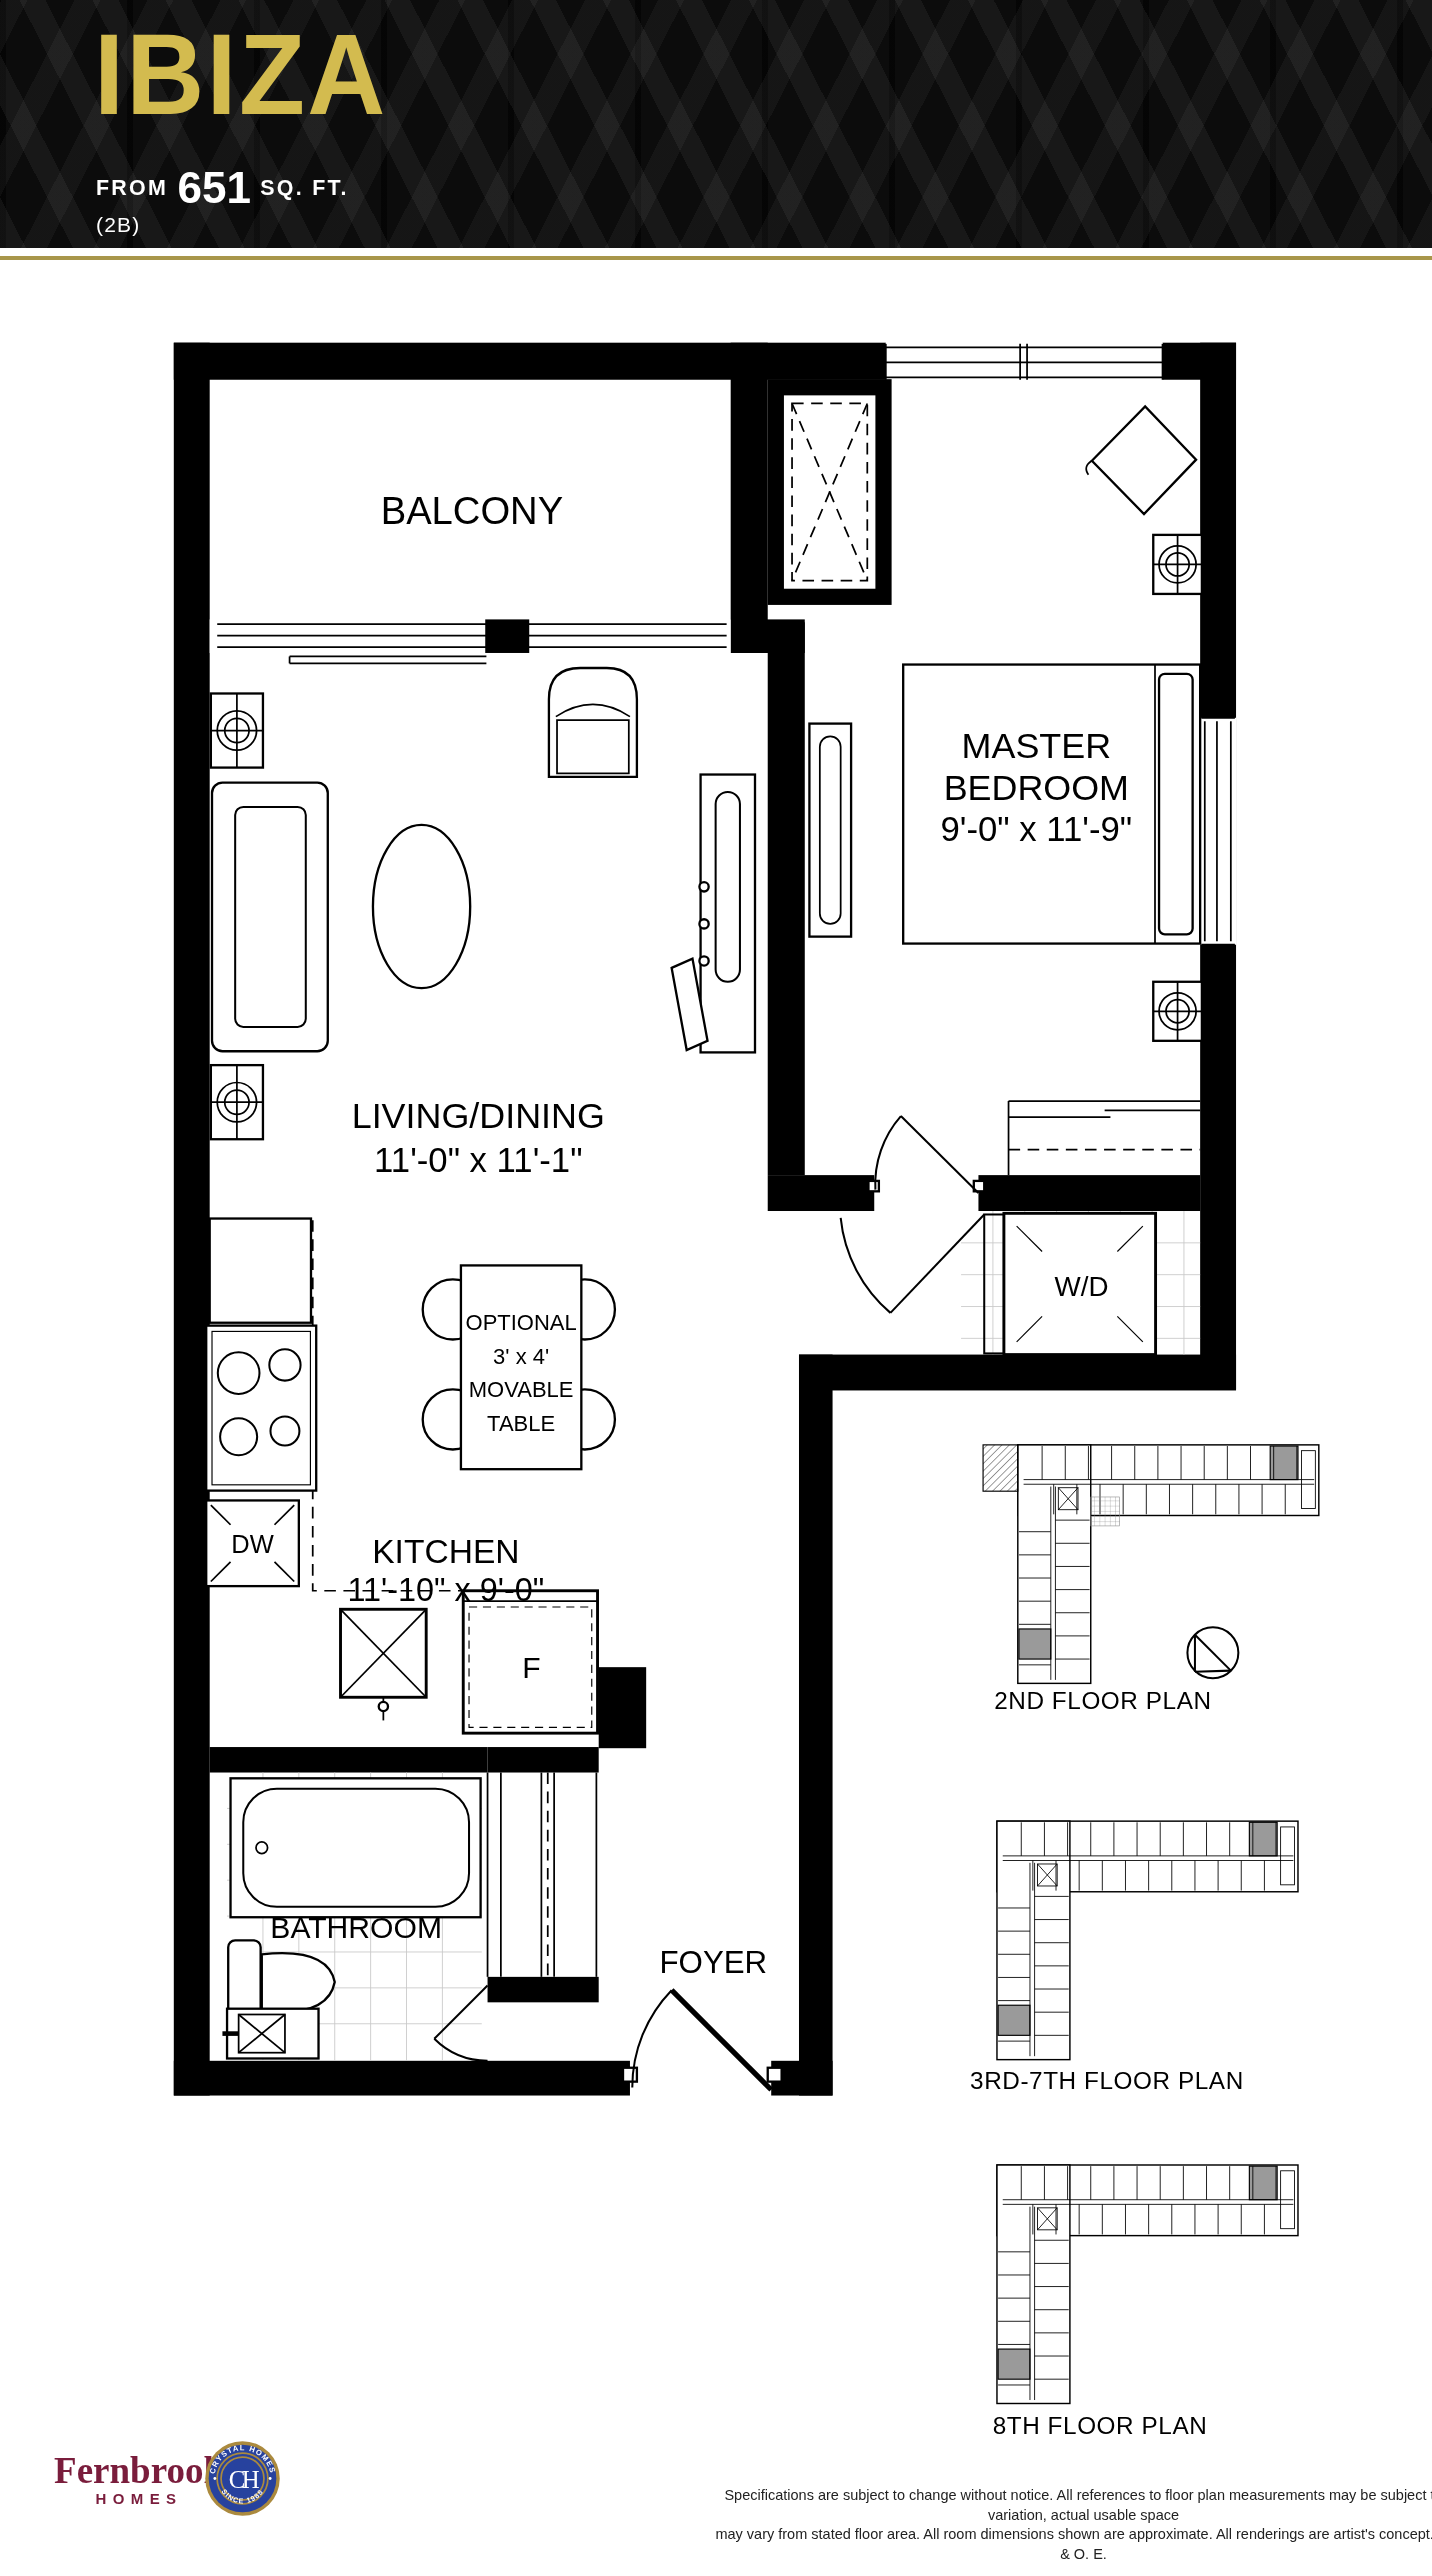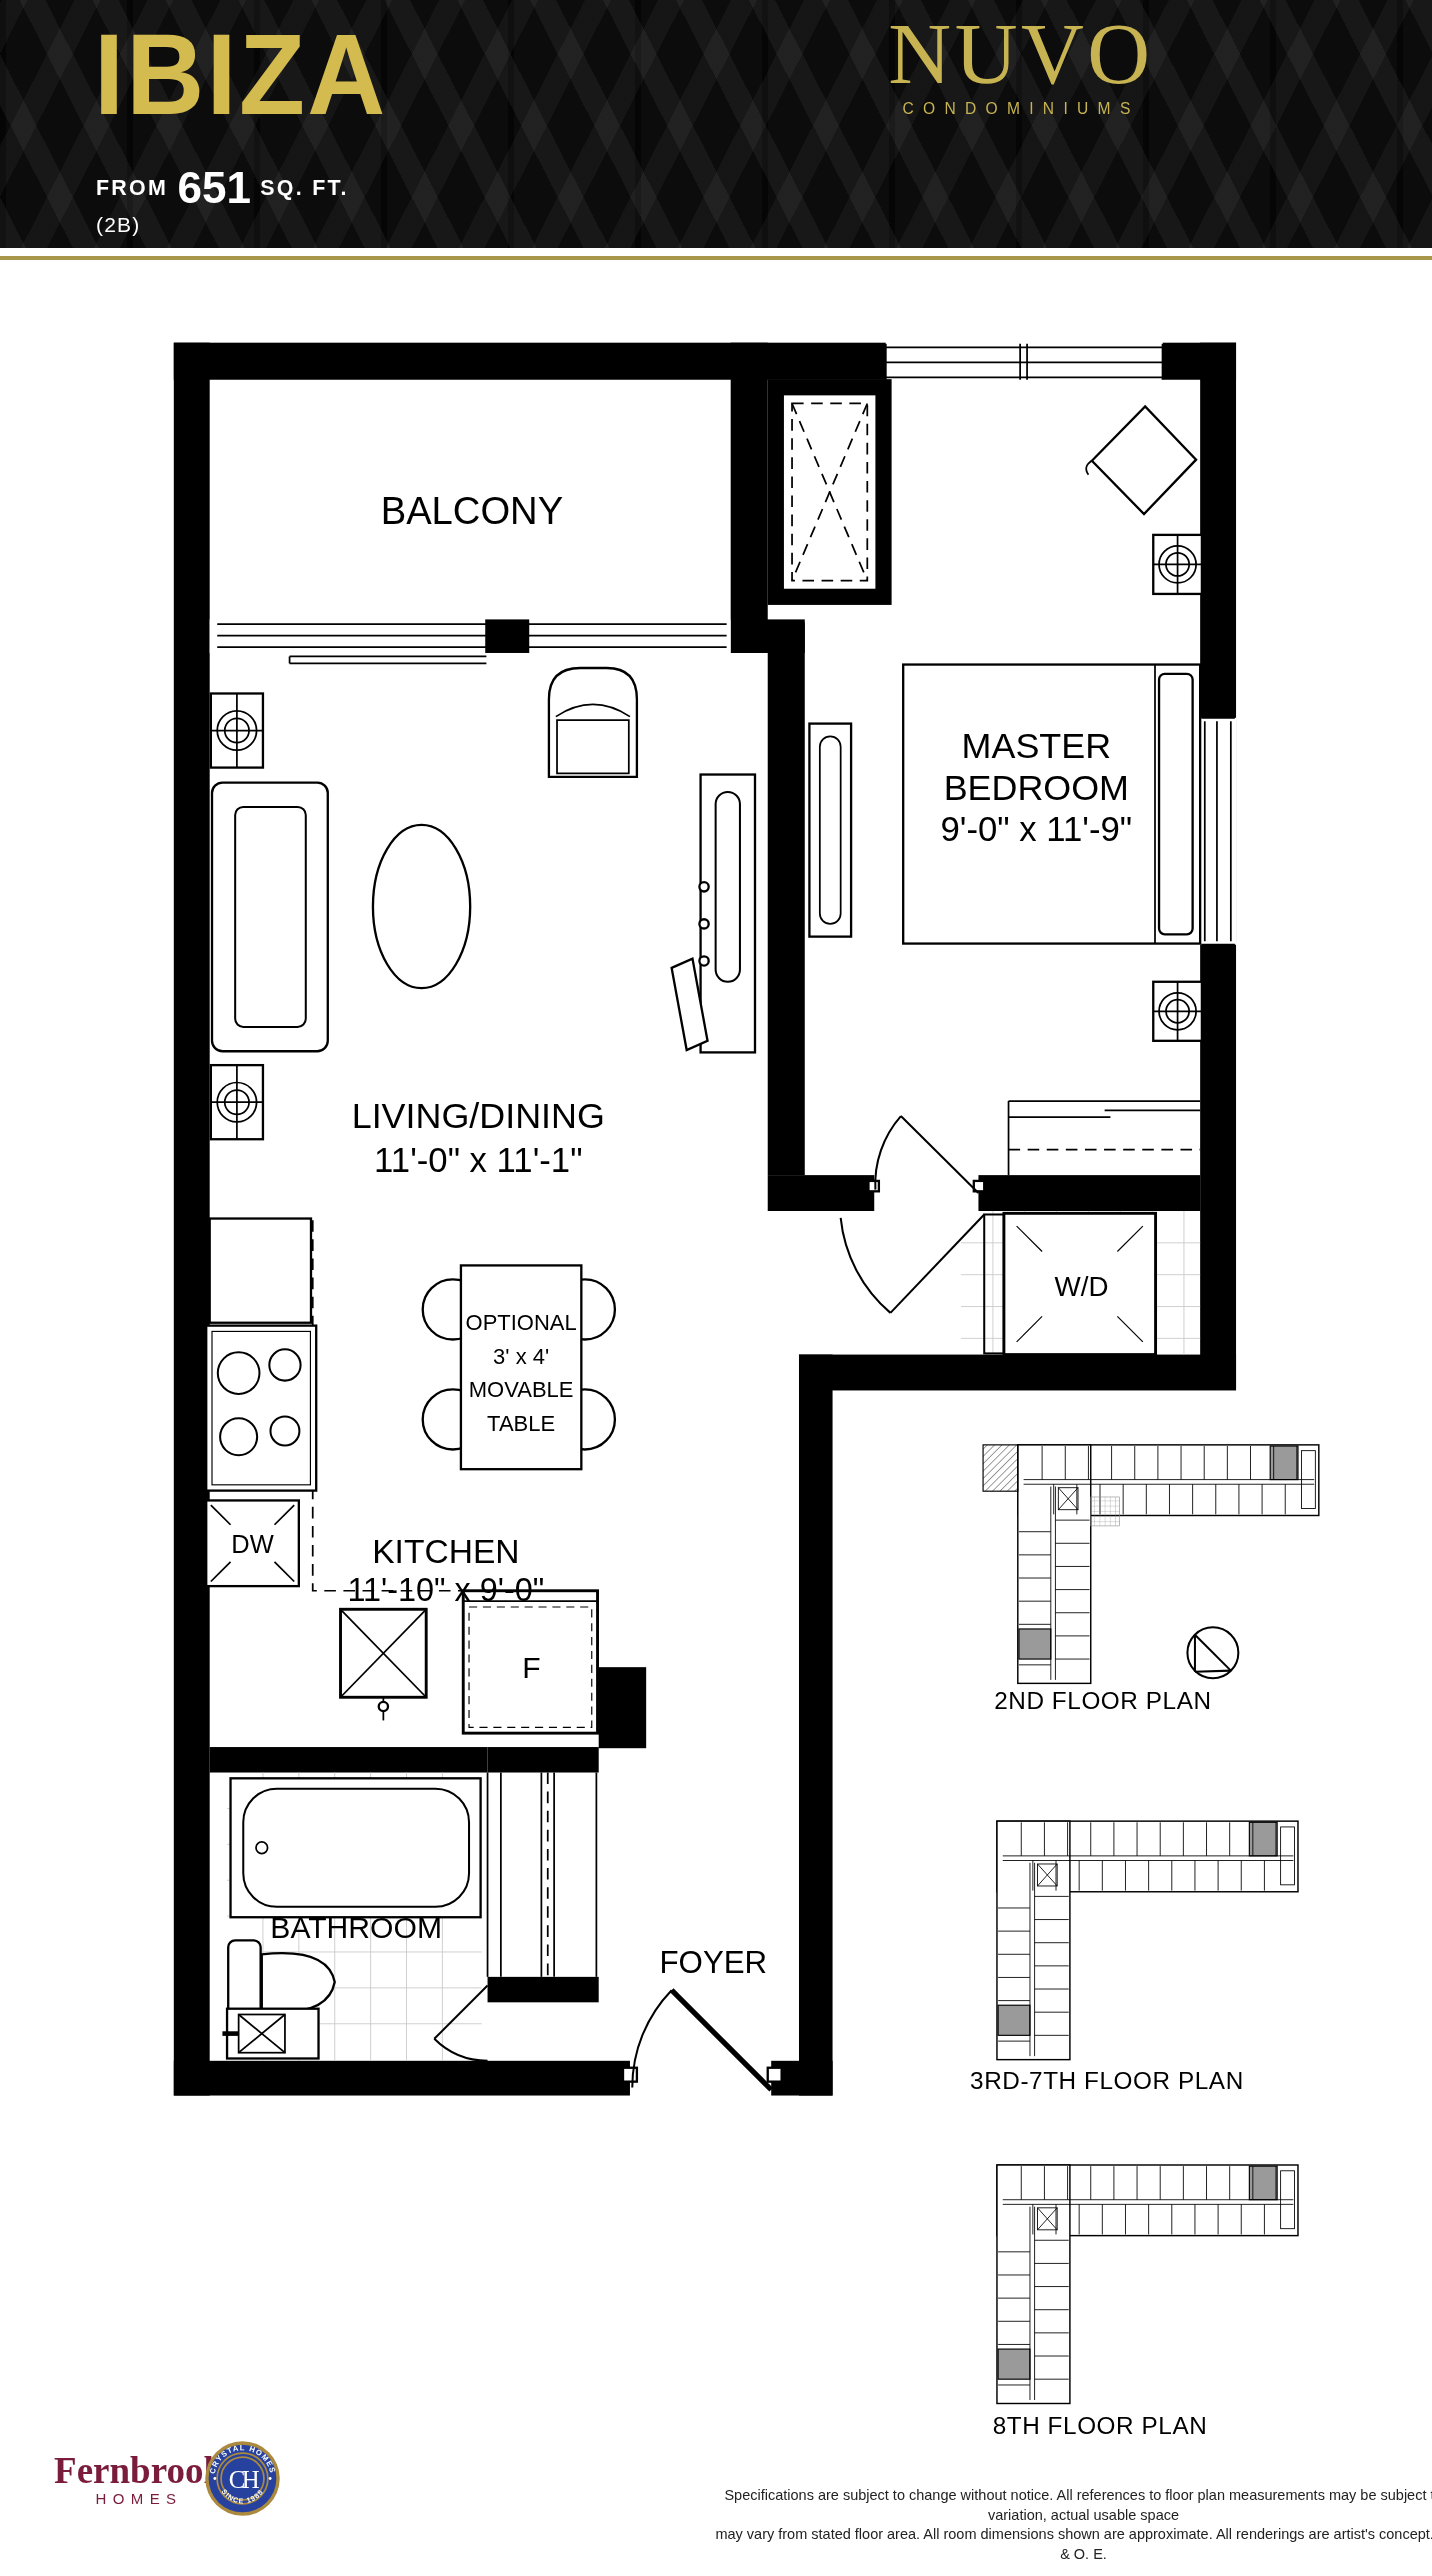--- a/index.html
+++ b/index.html
@@ -39,40 +39,36 @@
   .dd{fill:none;stroke:#000000;stroke-width:2;stroke-dasharray:14 10;}
   .t{font-family:"Liberation Sans","DejaVu Sans",sans-serif;fill:#000;text-anchor:middle;}
   .kp{stroke:#000;stroke-width:2.5;fill:#ffffff;}
   .kpl{stroke:#000;stroke-width:1.5;fill:none;}
   .kpg{fill:#9a9a9a;stroke:#000;stroke-width:2;}
   .cap{font-size:42px;letter-spacing:1px;}
 
   
   .fernbrook{position:absolute;left:52px;top:2452px;width:174px;text-align:center;color:#7a1d3c;}
   .fb-name{font-family:"Liberation Serif","DejaVu Serif",serif;font-weight:bold;font-size:37px;line-height:1;}
-  .fb-homes{font-weight:normal;font-size:15px;letter-spacing:6.4px;margin-top:1.2px;}
+  .fb-homes{font-weight:bold;font-size:15px;letter-spacing:6.4px;margin-top:1.2px;}
   .badge{position:absolute;left:203px;top:2439px;width:79px;height:79px;}
   .disclaimer{position:absolute;left:666px;top:2486px;width:741px;text-align:center;
     font-size:14.5px;line-height:19.7px;color:#222222;margin-left:47px;}
 </style>
 </head>
 <body>
 
 <div class="header">
   <div class="ibiza">IBIZA</div>
   <div class="area-line">
     <span class="area-from">FROM</span>
     <span class="area-val">651</span>
     <span class="area-unit">SQ. FT.</span>
   </div>
   <div class="plan-code">(2B)</div>
-  <div class="brand">
-    <div class="brand-name">NUVO</div>
-    <div class="brand-tag">CONDOMINIUMS</div>
-  </div>
 </div>
 <div class="gold-rule"></div>
 
 <svg class="plan" width="1433" height="2576" viewBox="0 0 2475 4450">
   <defs>
     <pattern id="hatchP" width="9" height="9" patternUnits="userSpaceOnUse" patternTransform="rotate(45)">
       <line x1="0" y1="0" x2="0" y2="9" stroke="#555" stroke-width="2"></line>
     </pattern>
     <pattern id="gridP" width="9" height="9" patternUnits="userSpaceOnUse">
       <path d="M9 0H0V9" fill="none" stroke="#888" stroke-width="1"></path>

